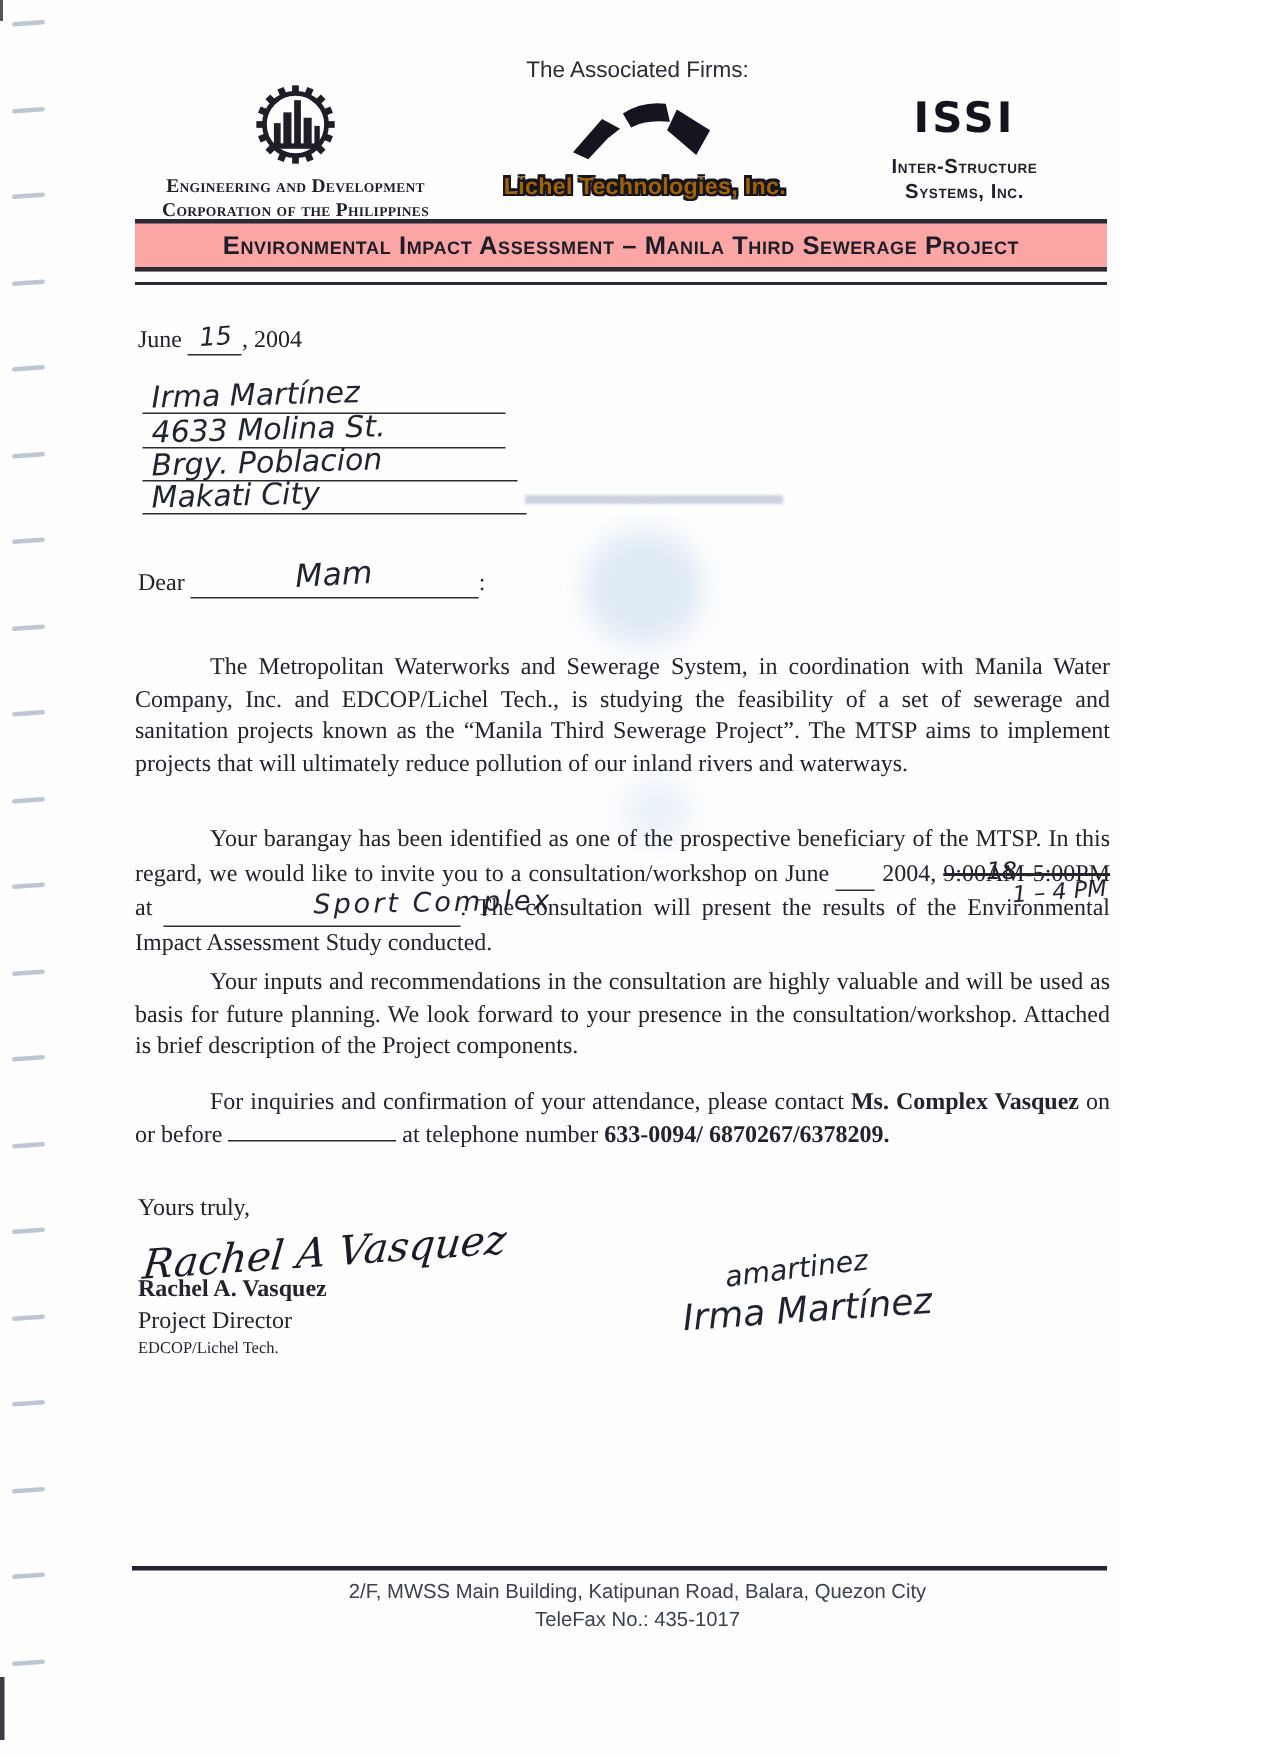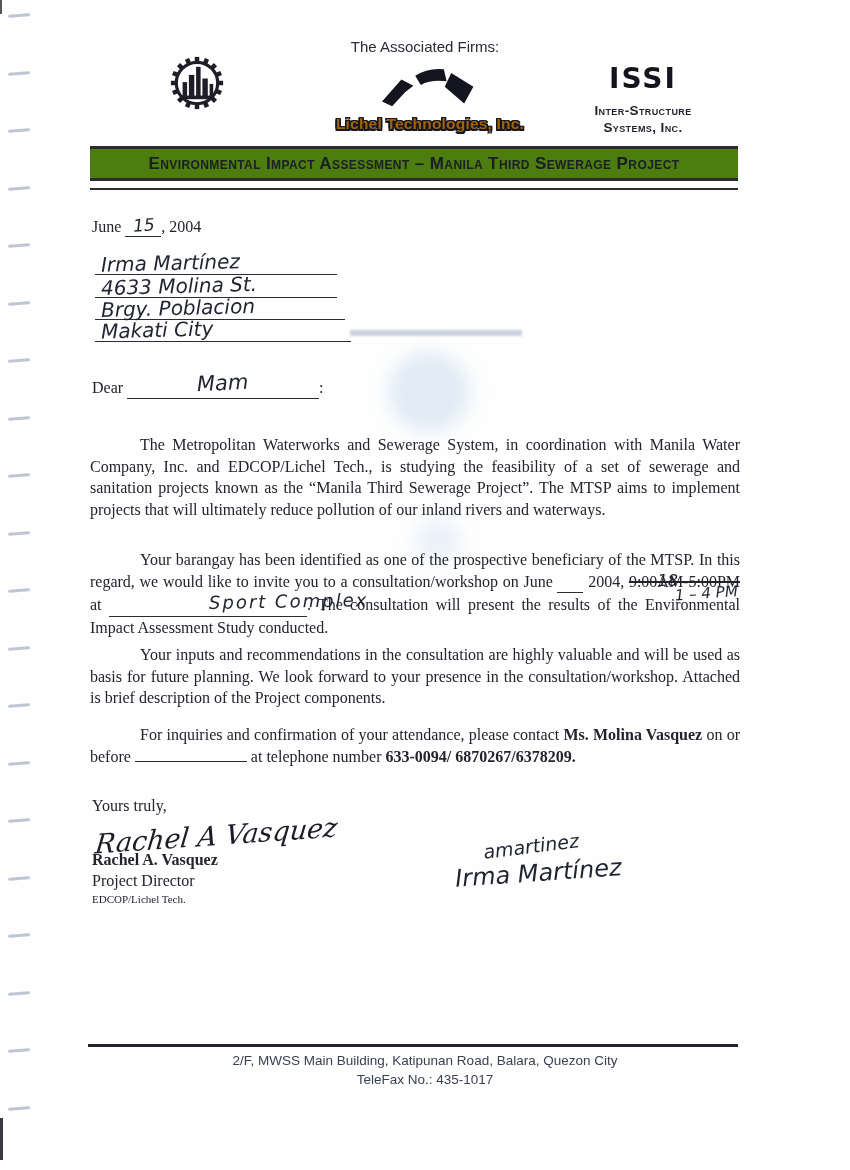--- a/index.html
+++ b/index.html
@@ -38,21 +38,21 @@
                 -1.5px 0 0 #15151f, 1.5px 0 0 #15151f; }
   .logo-issi { position:absolute; left:553px; top:64px; width:180px; text-align:center; }
   .issi-acronym { font-family:"DejaVu Sans", sans-serif; font-weight:bold;
     font-size:28px; line-height:30px; letter-spacing:2px; color:#14141e; }
   .issi-name { margin-top:8px; font-family:"Liberation Sans", sans-serif; font-weight:bold;
     font-variant:small-caps; font-size:13.5px; line-height:17px; letter-spacing:0.4px; color:#1f1f2a; }
 
   
   .banner { position:absolute; left:90px; top:146px; width:648px;
     border-top:3px solid #2b2b36; border-bottom:3px solid #2b2b36;
-    padding:5px 0 4px; text-align:center; background:#4d7c0f; }
+    padding:5px 0 4px; text-align:center; background:#fca5a5; }
   .banner-title { font-family:"Liberation Sans", sans-serif; font-weight:bold;
     font-variant:small-caps; font-size:17px; letter-spacing:0.4px; color:#1d1d28; }
   .banner-subline { position:absolute; left:90px; top:188px; width:648px;
     border-top:2px solid #2b2b36; }
   .hw { font-family:"DejaVu Sans", sans-serif; font-style:italic; color:#1f2430; }
   .blank { display:inline-block; border-bottom:1.6px solid #2b2b36; text-align:center; vertical-align:baseline; }
 
   .date-line { position:absolute; left:92px; top:216px; font-size:16px; }
   .date-line .blank { width:36px; }
   .date-line .hw { display:inline-block; font-size:17px; transform:rotate(-4deg) translateY(-1px); }
@@ -161,20 +161,24 @@
       <circle cx="30" cy="30" r="23" fill="none" stroke="#1e1e28" stroke-width="3.5"></circle>
       <g fill="#1e1e28">
         <rect x="14" y="29" width="5" height="17"></rect>
         <rect x="21" y="21" width="6" height="25"></rect>
         <rect x="29" y="12" width="5" height="34"></rect>
         <rect x="36" y="25" width="6" height="21"></rect>
         <rect x="44" y="31" width="4" height="15"></rect>
         <rect x="12" y="44" width="36" height="4"></rect>
       </g>
     </svg>
+    <div class="edcop-name">
+      <div>Engineering and Development</div>
+      <div>Corporation of the Philippines</div>
+    </div>
   </div>
 
   <div class="logo-lichel">
     <svg width="112" height="48" viewBox="0 0 120 52">
       <g fill="#15151f">
         <path d="M8 45 L29 21 L42 28 L33 35 L19 50 Z"></path>
         <path d="M44 17 Q58 8 75 10 L78 23 Q61 21 50 27 Z"></path>
         <path d="M83 14 L107 29 L97 47 L76 29 Z"></path>
       </g>
     </svg>
@@ -202,21 +206,21 @@
   <div class="addr-line addr-4"><span class="hw">Makati City</span></div>
 
   <div class="salutation"><span>Dear </span><span class="blank"><span class="hw">Mam</span></span><span>:</span></div>
 
   <div class="para p1">The Metropolitan Waterworks and Sewerage System, in coordination with Manila Water Company, Inc. and EDCOP/Lichel Tech., is studying the feasibility of a set of sewerage and sanitation projects known as the “Manila Third Sewerage Project”. The MTSP aims to implement projects that will ultimately reduce pollution of our inland rivers and waterways.</div>
 
   <div class="para p2"><span>Your barangay has been identified as one of the prospective beneficiary of the MTSP. In this regard, we would like to invite you to a consultation/workshop on June </span><span class="blank blank-day"><span class="hw">18</span></span><span> 2004, </span><span class="struck-wrap"><span class="struck">9:00AM-5:00PM</span><span class="hw hw-time">1 – 4 PM</span></span><span> at </span><span class="blank blank-venue"><span class="hw">Sport Complex</span></span><span>. The consultation will present the results of the Environmental Impact Assessment Study conducted.</span></div>
 
   <div class="para p3">Your inputs and recommendations in the consultation are highly valuable and will be used as basis for future planning. We look forward to your presence in the consultation/workshop. Attached is brief description of the Project components.</div>
 
-  <div class="para p4"><span>For inquiries and confirmation of your attendance, please contact </span><span class="bold">Ms. Molina Vasquez</span><span> on or before </span><span class="blank blank-before"></span><span> at telephone number </span><span class="bold">633-0094/ 6870267/6378209.</span></div>
+  <div class="para p4"><span>For inquiries and confirmation of your attendance, please contact </span><span class="bold">Ms. Complex Vasquez</span><span> on or before </span><span class="blank blank-before"></span><span> at telephone number </span><span class="bold">633-0094/ 6870267/6378209.</span></div>
 
   <div class="closing">Yours truly,</div>
   <div class="sig-script hw">Rachel A Vasquez</div>
   <div class="sig-name">Rachel A. Vasquez</div>
   <div class="sig-title">Project Director</div>
   <div class="sig-company">EDCOP/Lichel Tech.</div>
 
   <div class="recip-sig">
     <span class="hw line1">amartinez</span>
     <span class="hw line2">Irma Martínez</span>

